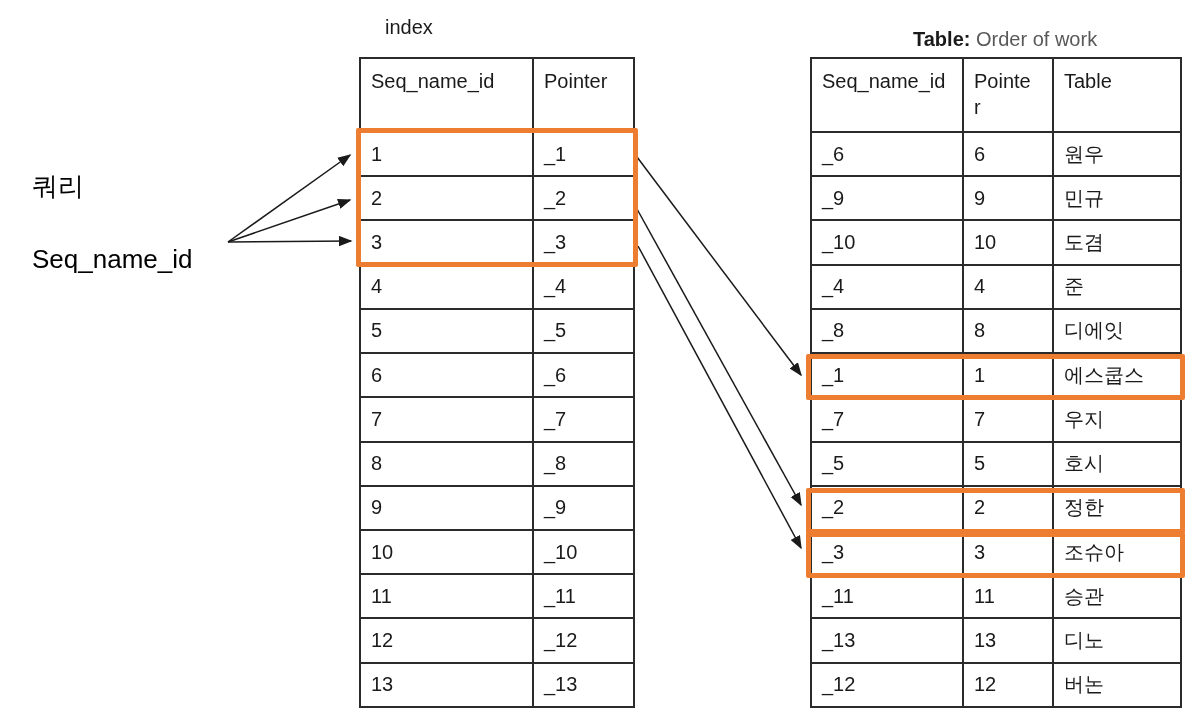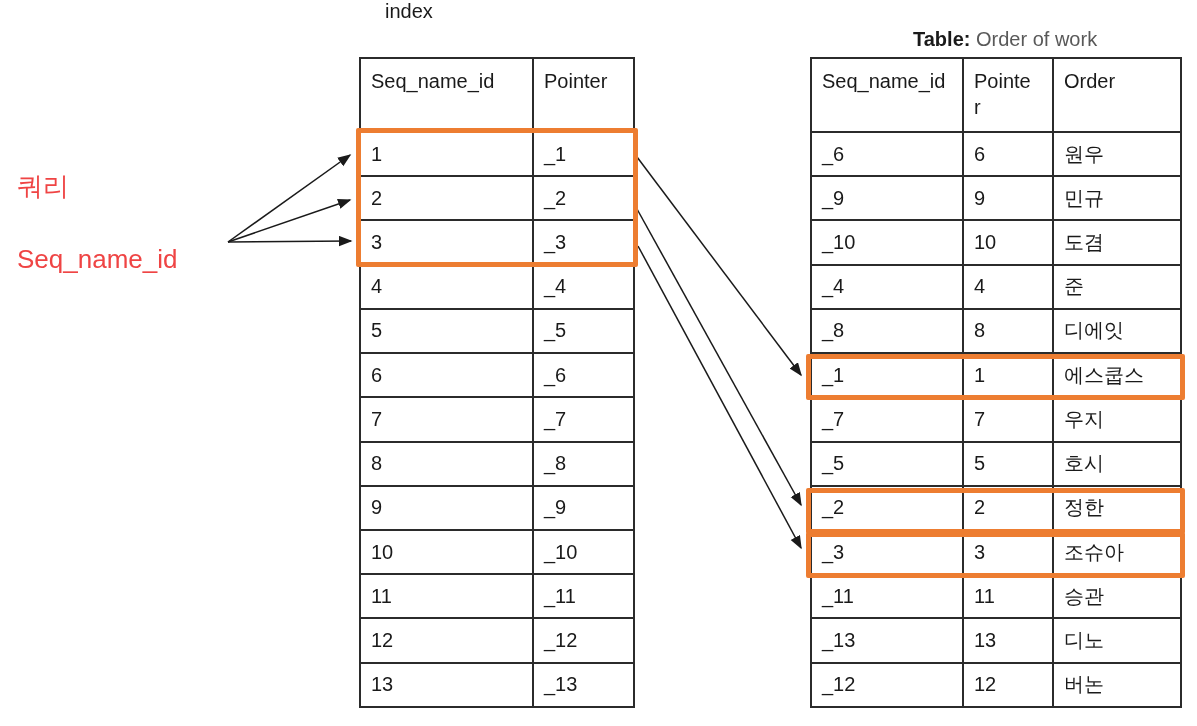--- a/index.html
+++ b/index.html
@@ -3,26 +3,26 @@
 <meta charset="utf-8">
 <style>
   html,body{margin:0;padding:0;background:#ffffff;}
   .canvas{
     position:relative;width:1197px;height:726px;background:#fff;
     font-family:"Liberation Sans",sans-serif;color:#1a1a1a;overflow:hidden;
   }
   .arrows{position:absolute;left:0;top:0;width:1197px;height:726px;pointer-events:none;}
 
   .title{position:absolute;font-size:20px;white-space:nowrap;}
-  #index-title{left:385px;top:0;}
+  #index-title{left:385px;top:16px;}
   #work-title{left:913px;top:28px;}
   #work-title .prefix{font-weight:700;color:#1a1a1a;}
   #work-title .rest{color:var(--muted,#595959);font-weight:400;}
 
-  .query{position:absolute;left:17px;font-size:26px;line-height:33px;color:#ef4444;}
+  .query{position:absolute;left:32px;font-size:26px;line-height:33px;color:#000000;}
   #query-title{top:170px;}
   #query-body{top:243px;}
 
   table.tbl{
     position:absolute;border-collapse:collapse;table-layout:fixed;background:#fff;
   }
   .tbl th,.tbl td{
     border:2px solid var(--line,#2b2b2b);
     padding:0 2px 0 10px;font-weight:400;font-size:20px;overflow:hidden;
     text-align:left;
@@ -144,21 +144,21 @@
   <table class="tbl" id="work-table">
     <colgroup>
         <col style="width:152px">
         <col style="width:90px">
         <col style="width:128px">
       </colgroup>
     <thead>
       <tr class="hdr">
         <th><span>Seq_name_id</span></th>
         <th><span class="pointer-wrap">Pointer</span></th>
-        <th><span>Order</span></th>
+        <th><span>Table</span></th>
       </tr>
     </thead>
     <tbody id="work-tbody">
         <tr class="drow">
           <td>_6</td>
           <td>6</td>
           <td>원우</td>
         </tr>
         <tr class="drow">
           <td>_9</td>

